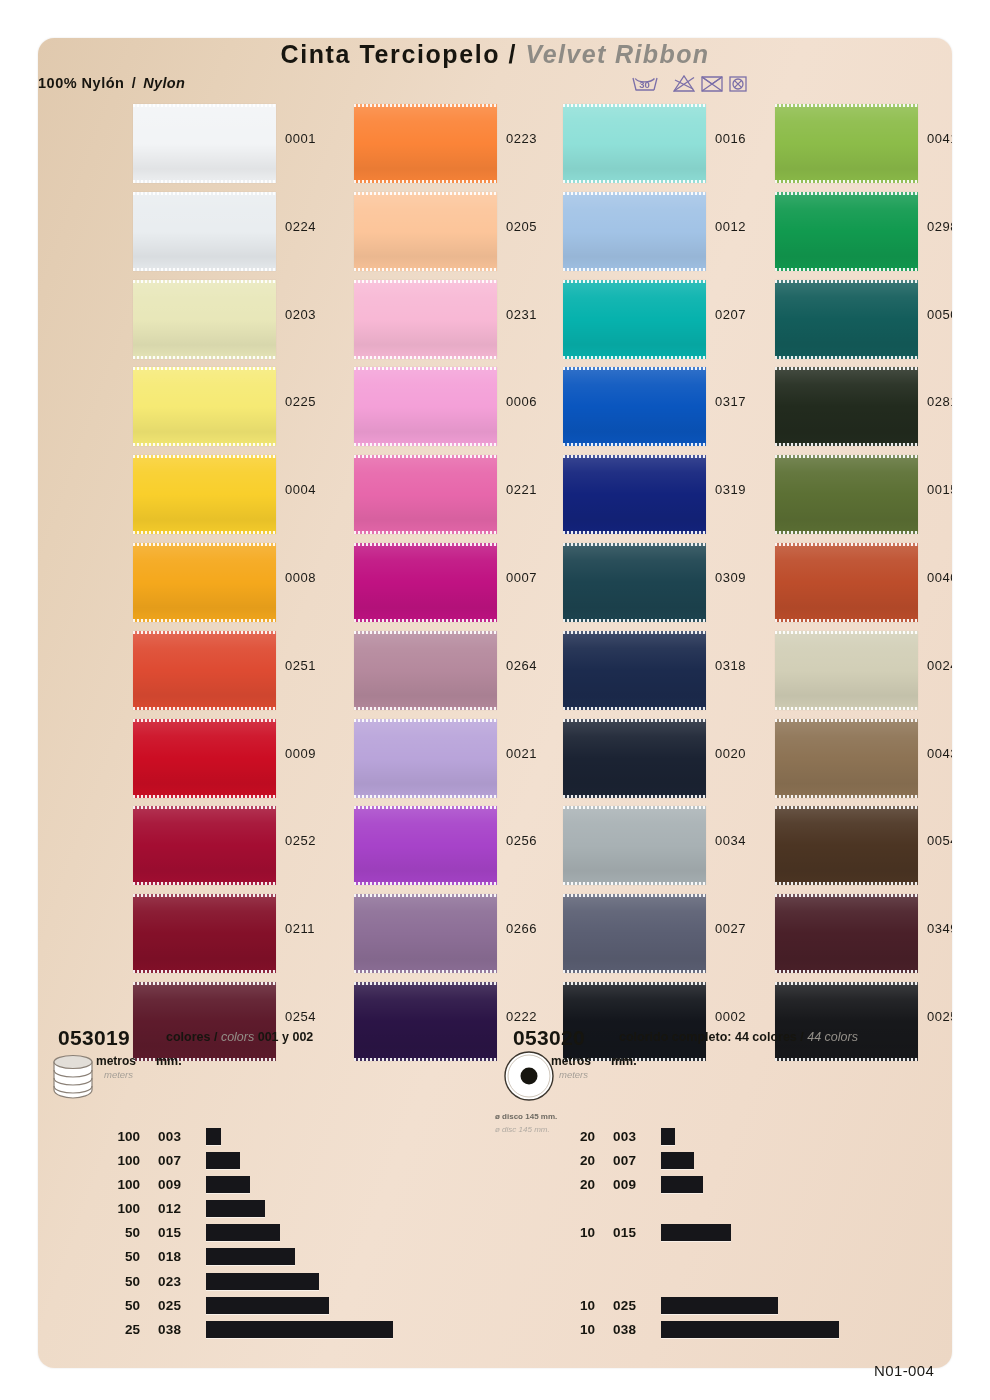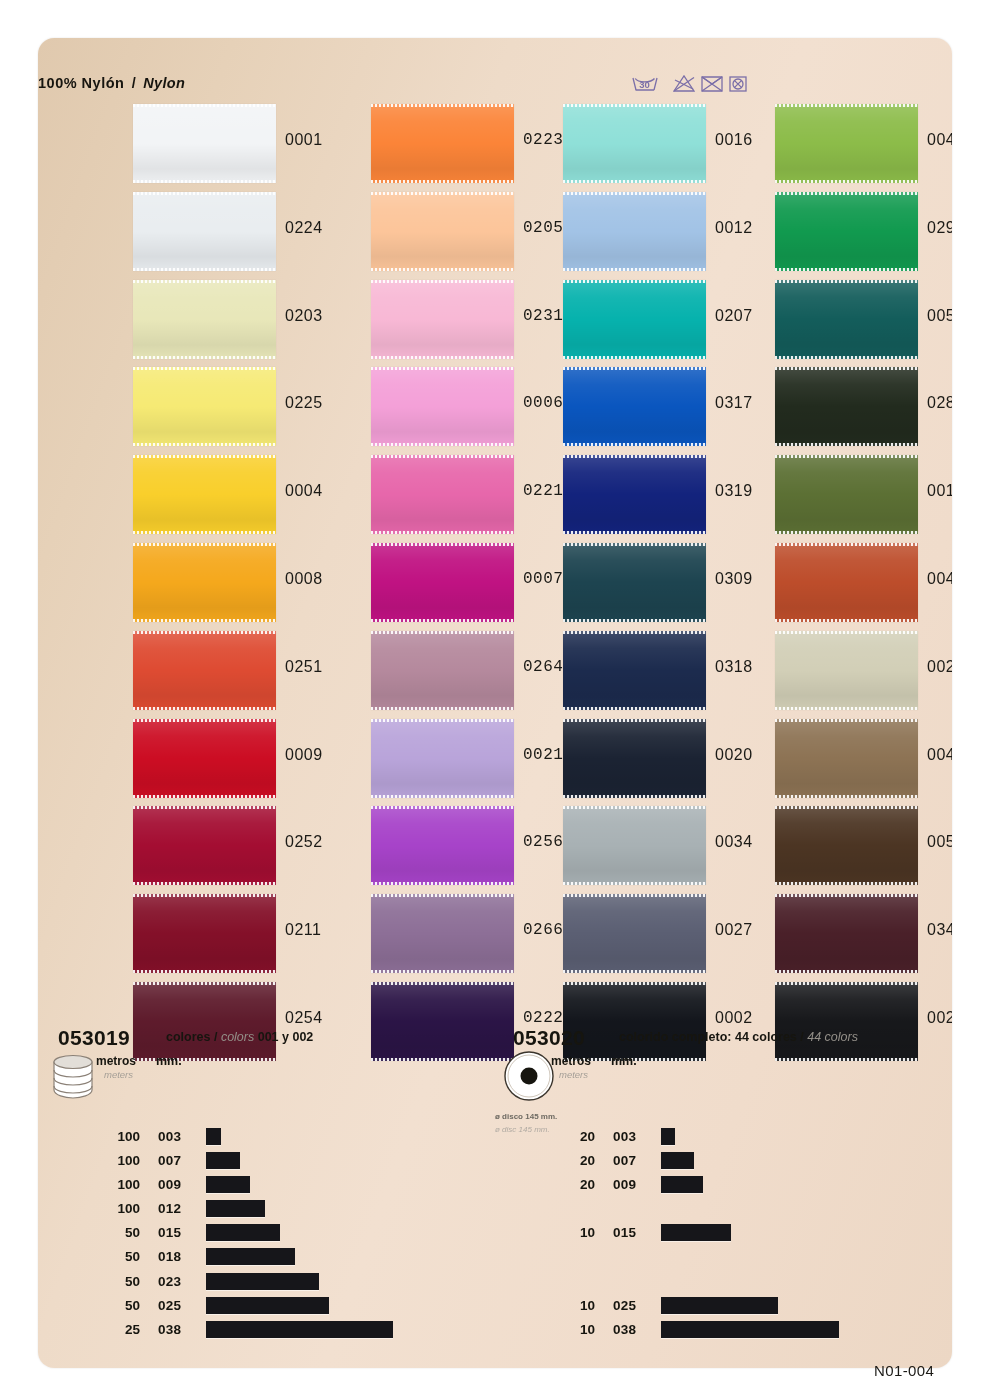--- a/index.html
+++ b/index.html
@@ -42,21 +42,21 @@
   }
   .sw::before{top:0;}
   .sw::after{bottom:0;}
   .sw .sheen{
     position:absolute;left:0;top:0;width:143px;height:79px;
     background:linear-gradient(to bottom,rgba(255,255,255,.16) 0%,rgba(255,255,255,.06) 22%,rgba(0,0,0,.00) 50%,rgba(0,0,0,.07) 82%,rgba(0,0,0,.02) 100%);
     pointer-events:none;
   }
   .code{
     position:absolute;left:152px;top:31px;
-    font-size:16px;color:#1b1a16;letter-spacing:.5px;
+    font-size:13px;color:#1b1a16;letter-spacing:.5px;
   }
   
   #panels{position:absolute;left:0;top:988px;width:914px;height:300px;}
   .panel{position:absolute;top:0;width:450px;height:300px;}
   .pcode{position:absolute;left:20px;top:0px;font-size:21px;font-weight:bold;color:#16150f;letter-spacing:.3px;}
   .pdesc{position:absolute;top:4px;font-size:12.5px;font-weight:bold;color:#16150f;}
   .pdesc .it{font-style:italic;color:#938f88;font-weight:normal;}
   .hdr-metros{position:absolute;font-size:12px;font-weight:bold;color:#16150f;}
   .hdr-meters{position:absolute;font-size:9.5px;font-style:italic;color:#a59f97;}
   .hdr-mm{position:absolute;font-size:12.5px;font-weight:bold;color:#16150f;}
@@ -68,20 +68,25 @@
   .disc-cap{position:absolute;font-size:8px;font-weight:bold;color:#6e6a62;white-space:nowrap;}
   .disc-cap.en{font-style:italic;color:#b0aaa2;font-weight:normal;}
   #footer{position:absolute;left:874px;top:1362px;font-size:15px;color:#1b1a16;letter-spacing:.4px;}
 </style>
 </head>
 <body>
 
 <div id="card">
 
   <div id="header">
+    <div class="title-row">
+      <span class="t-es">Cinta Terciopelo</span>
+      <span class="t-sep">/</span>
+      <span class="t-en">Velvet Ribbon</span>
+    </div>
     <div class="sub-row">
       <span class="s-es">100% Nylón</span>
       <span class="s-sep">/</span>
       <span class="s-en">Nylon</span>
     </div>
     <div id="care">
       <svg width="120" height="26" viewBox="0 0 120 26">
         <g stroke="#7b6fa8" fill="none" stroke-width="1.3">
           <g>
             <path d="M3,6 L6,18 M27,6 L24,18"></path>
@@ -171,21 +176,21 @@
           </div>
           <div class="code">0211</div>
         </div>
         <div class="cell">
           <div class="sw" style="background: rgb(94, 27, 44);">
             <div class="sheen"></div>
           </div>
           <div class="code">0254</div>
         </div>
       </div>
-      <div class="col" style="left: 333px; font-family: Liberation Mono, monospace;">
+      <div class="col" style="left: 316px;">
         <div class="cell">
           <div class="sw" style="background: rgb(251, 132, 56);">
             <div class="sheen"></div>
           </div>
           <div class="code">0223</div>
         </div>
         <div class="cell">
           <div class="sw" style="background: rgb(252, 197, 154);">
             <div class="sheen"></div>
           </div>

